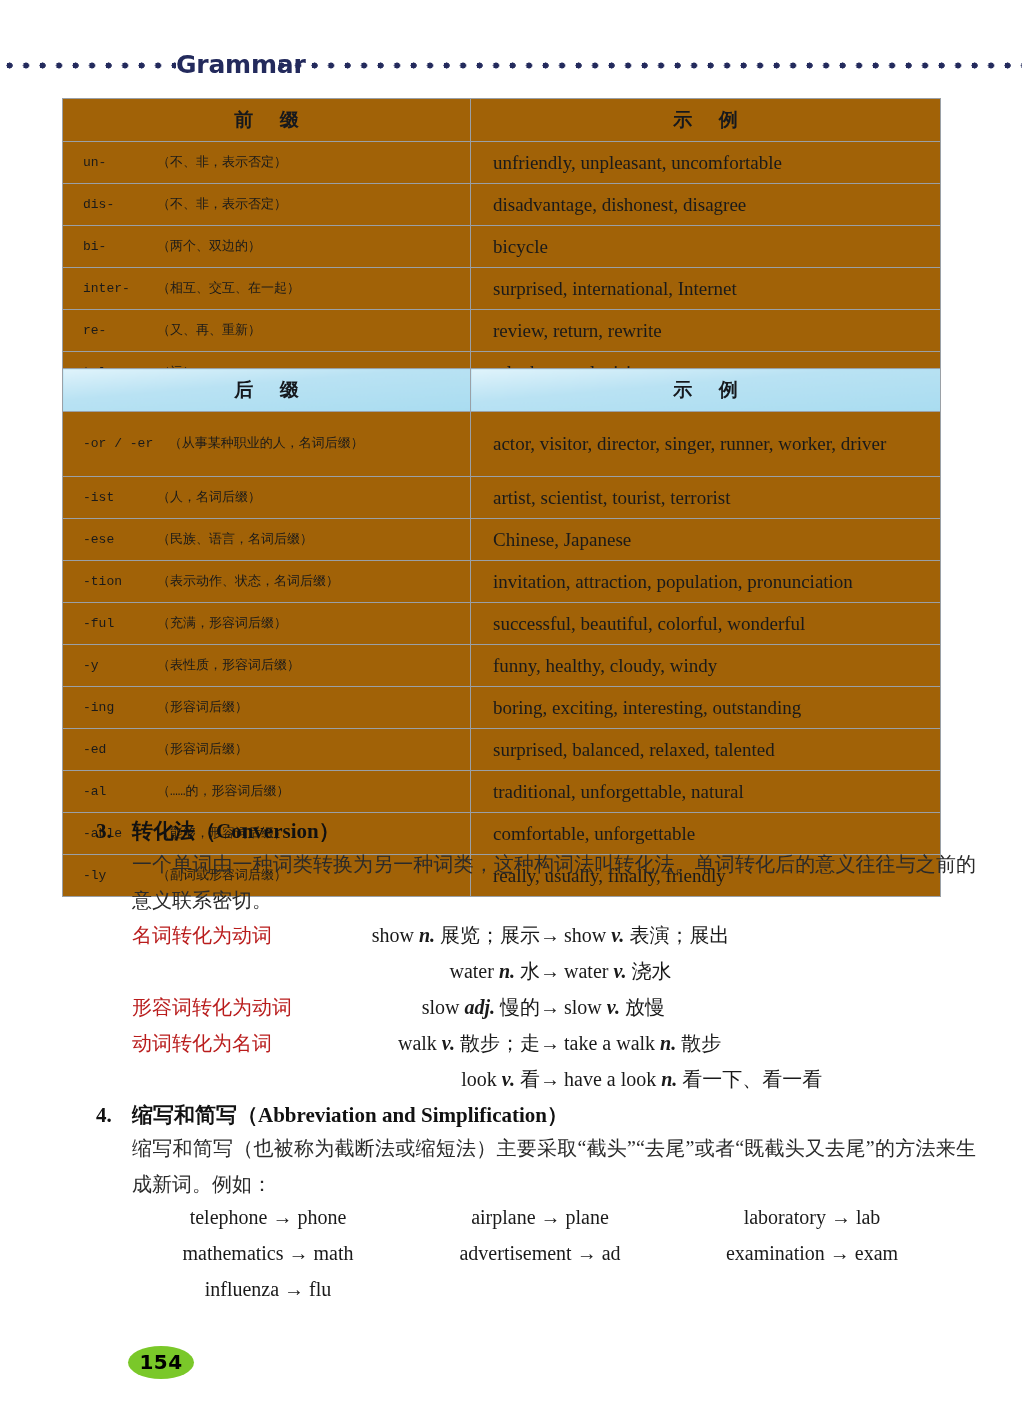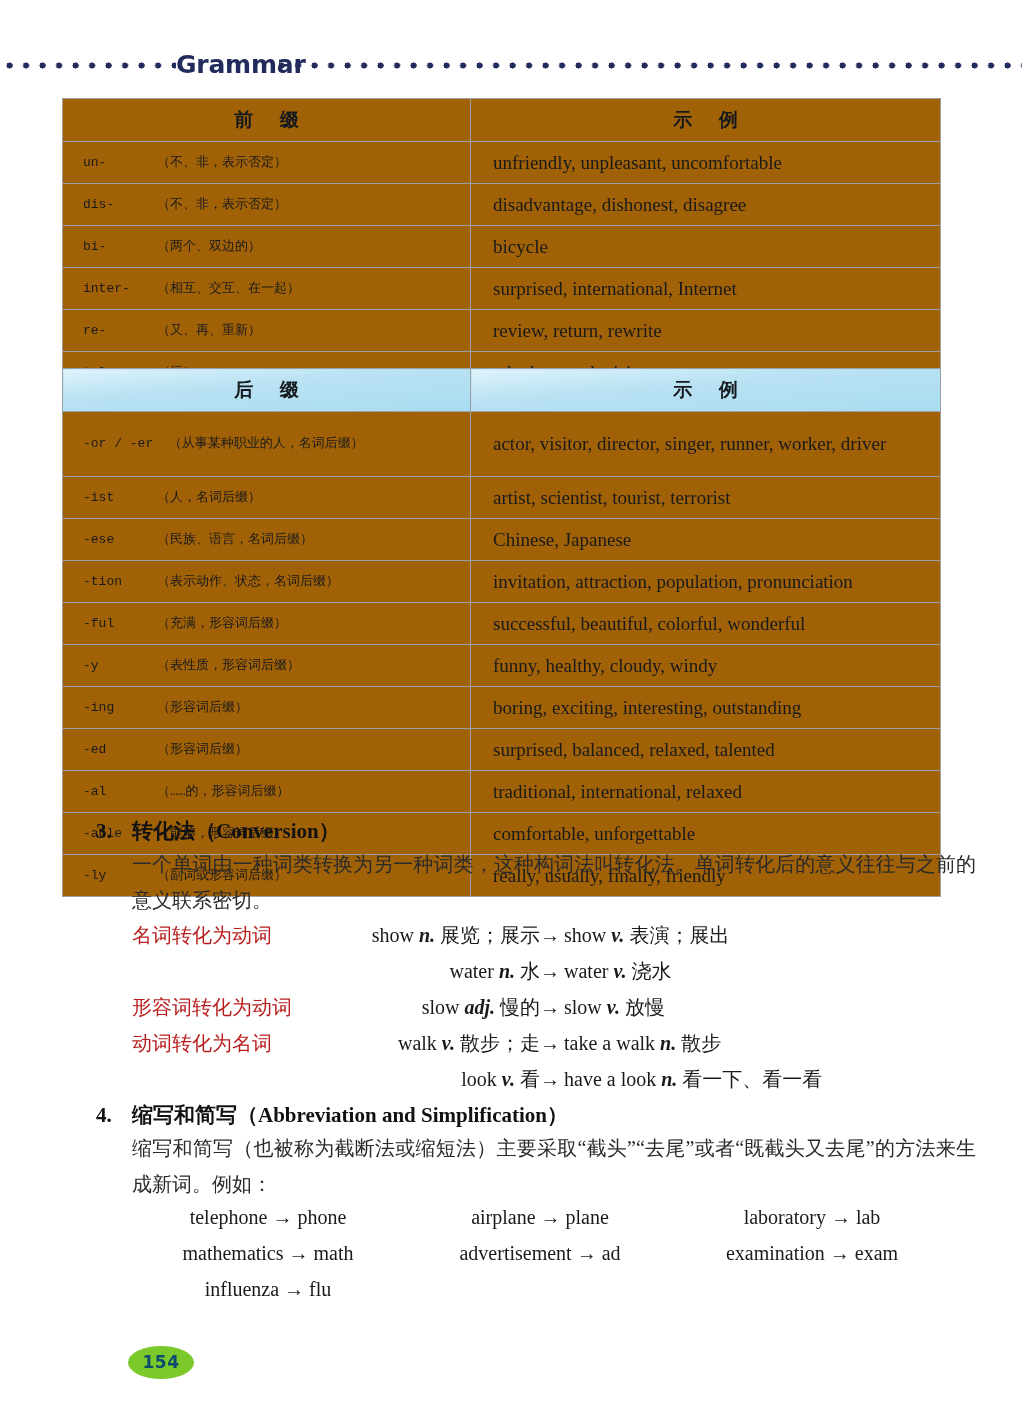--- a/index.html
+++ b/index.html
@@ -180,24 +180,24 @@
 
   
   .page-badge {
     position: absolute;
     left: 128px;
     top: 1346px;
     width: 66px;
     height: 33px;
     border-radius: 50%;
     background: #7ac829;
-    color: #0c4a6e;
+    color: #000000;
     font-family: "DejaVu Sans", "Liberation Sans", sans-serif;
     font-weight: bold;
-    font-size: 17px;
+    font-size: 20px;
     line-height: 33px;
     text-align: center;
     letter-spacing: 0.5px;
   }
 </style>
 </head>
 <body>
 
 <div class="page-header">
   <div class="dot-rule left"></div>
@@ -283,21 +283,21 @@
     <tr class="row-std">
       <td class="aff-cell"><span class="affix">-ing</span><span>（形容词后缀）</span></td>
       <td class="ex-cell">boring, exciting, interesting, outstanding</td>
     </tr>
     <tr class="row-std">
       <td class="aff-cell"><span class="affix">-ed</span><span>（形容词后缀）</span></td>
       <td class="ex-cell">surprised, balanced, relaxed, talented</td>
     </tr>
     <tr class="row-std">
       <td class="aff-cell"><span class="affix">-al</span><span>（……的，形容词后缀）</span></td>
-      <td class="ex-cell">traditional, international, relaxed</td>
+      <td class="ex-cell">traditional, unforgettable, natural</td>
     </tr>
     <tr class="row-std">
       <td class="aff-cell"><span class="affix">-able</span><span>（能够，形容词后缀）</span></td>
       <td class="ex-cell">comfortable, unforgettable</td>
     </tr>
     <tr class="row-std">
       <td class="aff-cell"><span class="affix">-ly</span><span>（副词或形容词后缀）</span></td>
       <td class="ex-cell">really, usually, finally, friendly</td>
     </tr>
   </tbody>

